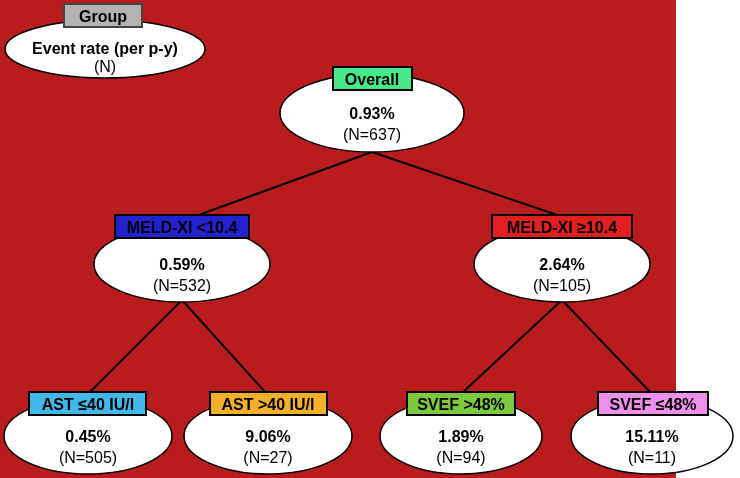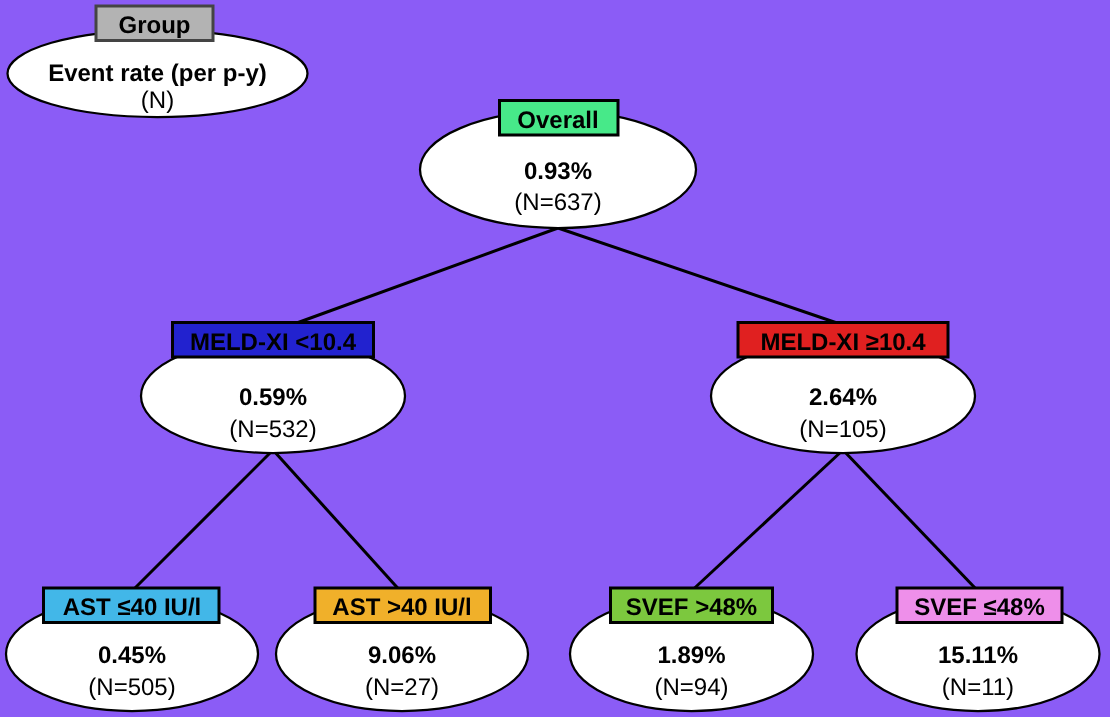--- a/index.html
+++ b/index.html
@@ -2,23 +2,23 @@
 <html><head>
 <meta charset="utf-8">
 <style>
   html, body {
     margin: 0;
     padding: 0;
     background: #ffffff;
   }
   .canvas {
     position: relative;
-    width: 740px;
+    width: 676px;
     height: 478px;
-    background: #8b5cf6;
+    background: #b91c1c;
     font-family: "Liberation Sans", sans-serif;
   }
   svg { display: block; }
   text {
     font-family: "Liberation Sans", sans-serif;
     font-size: 16px;
     fill: #000000;
   }
   .lbl   { font-weight: bold; }
   .rate  { font-weight: bold; }

